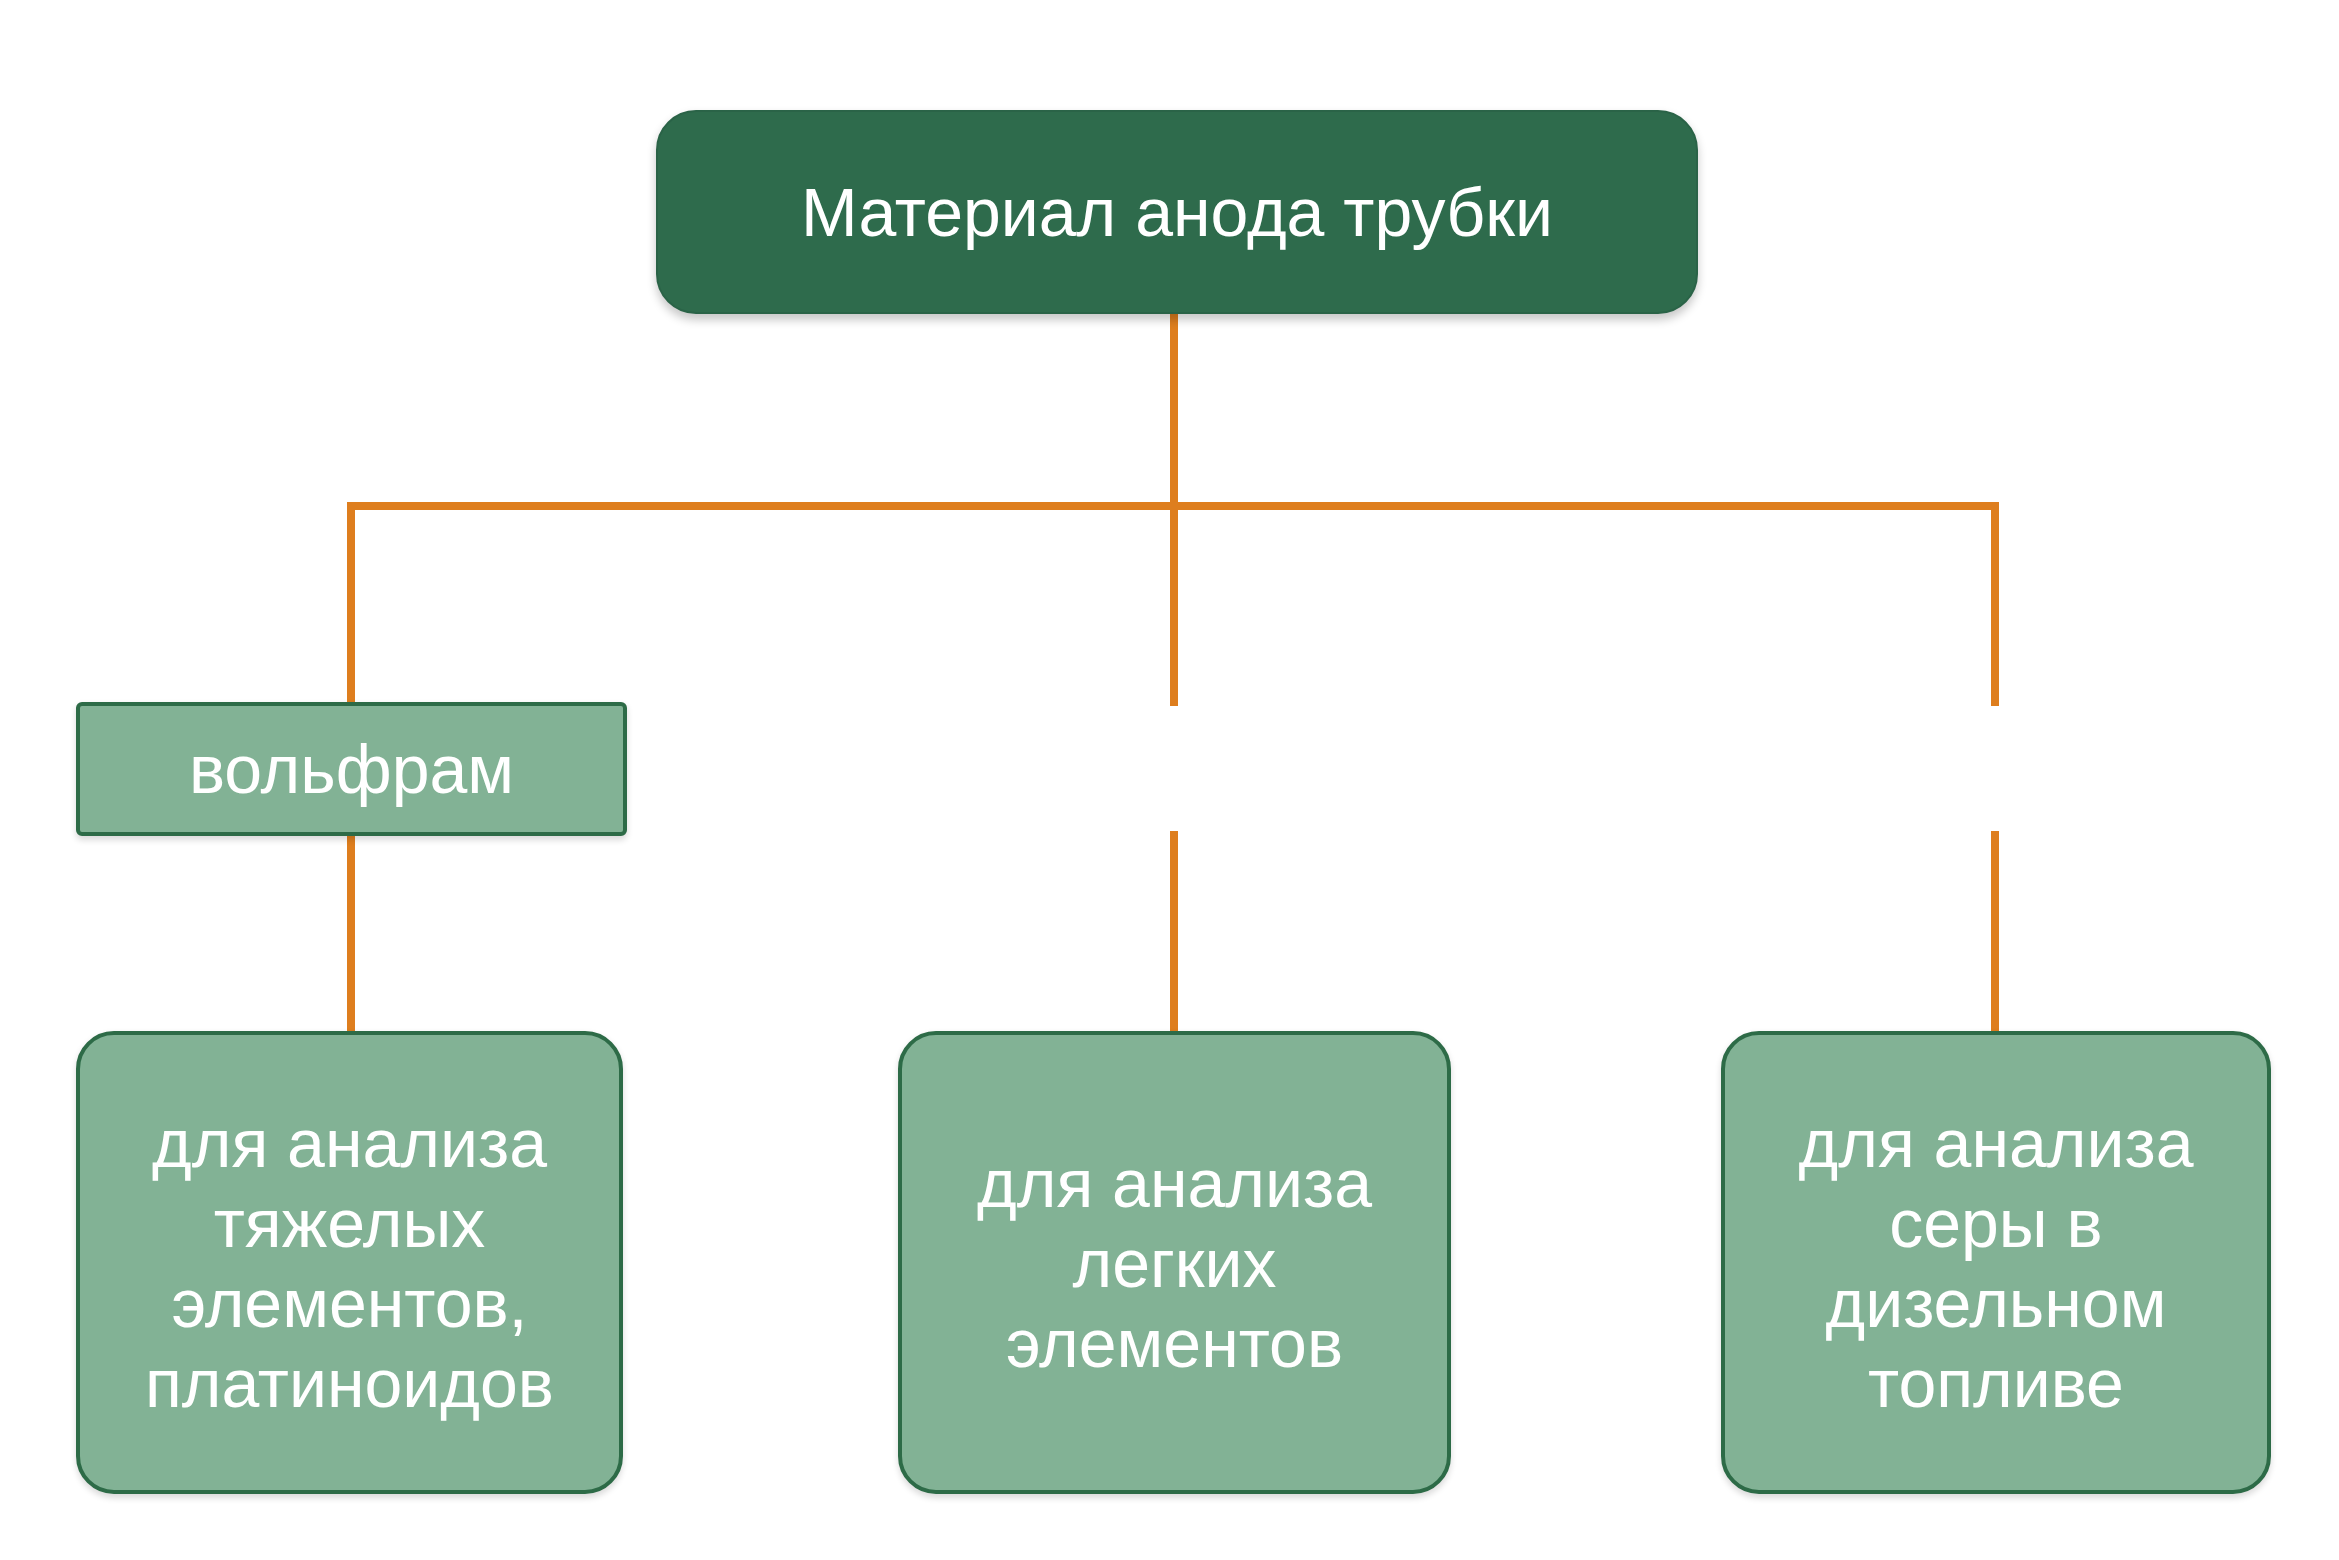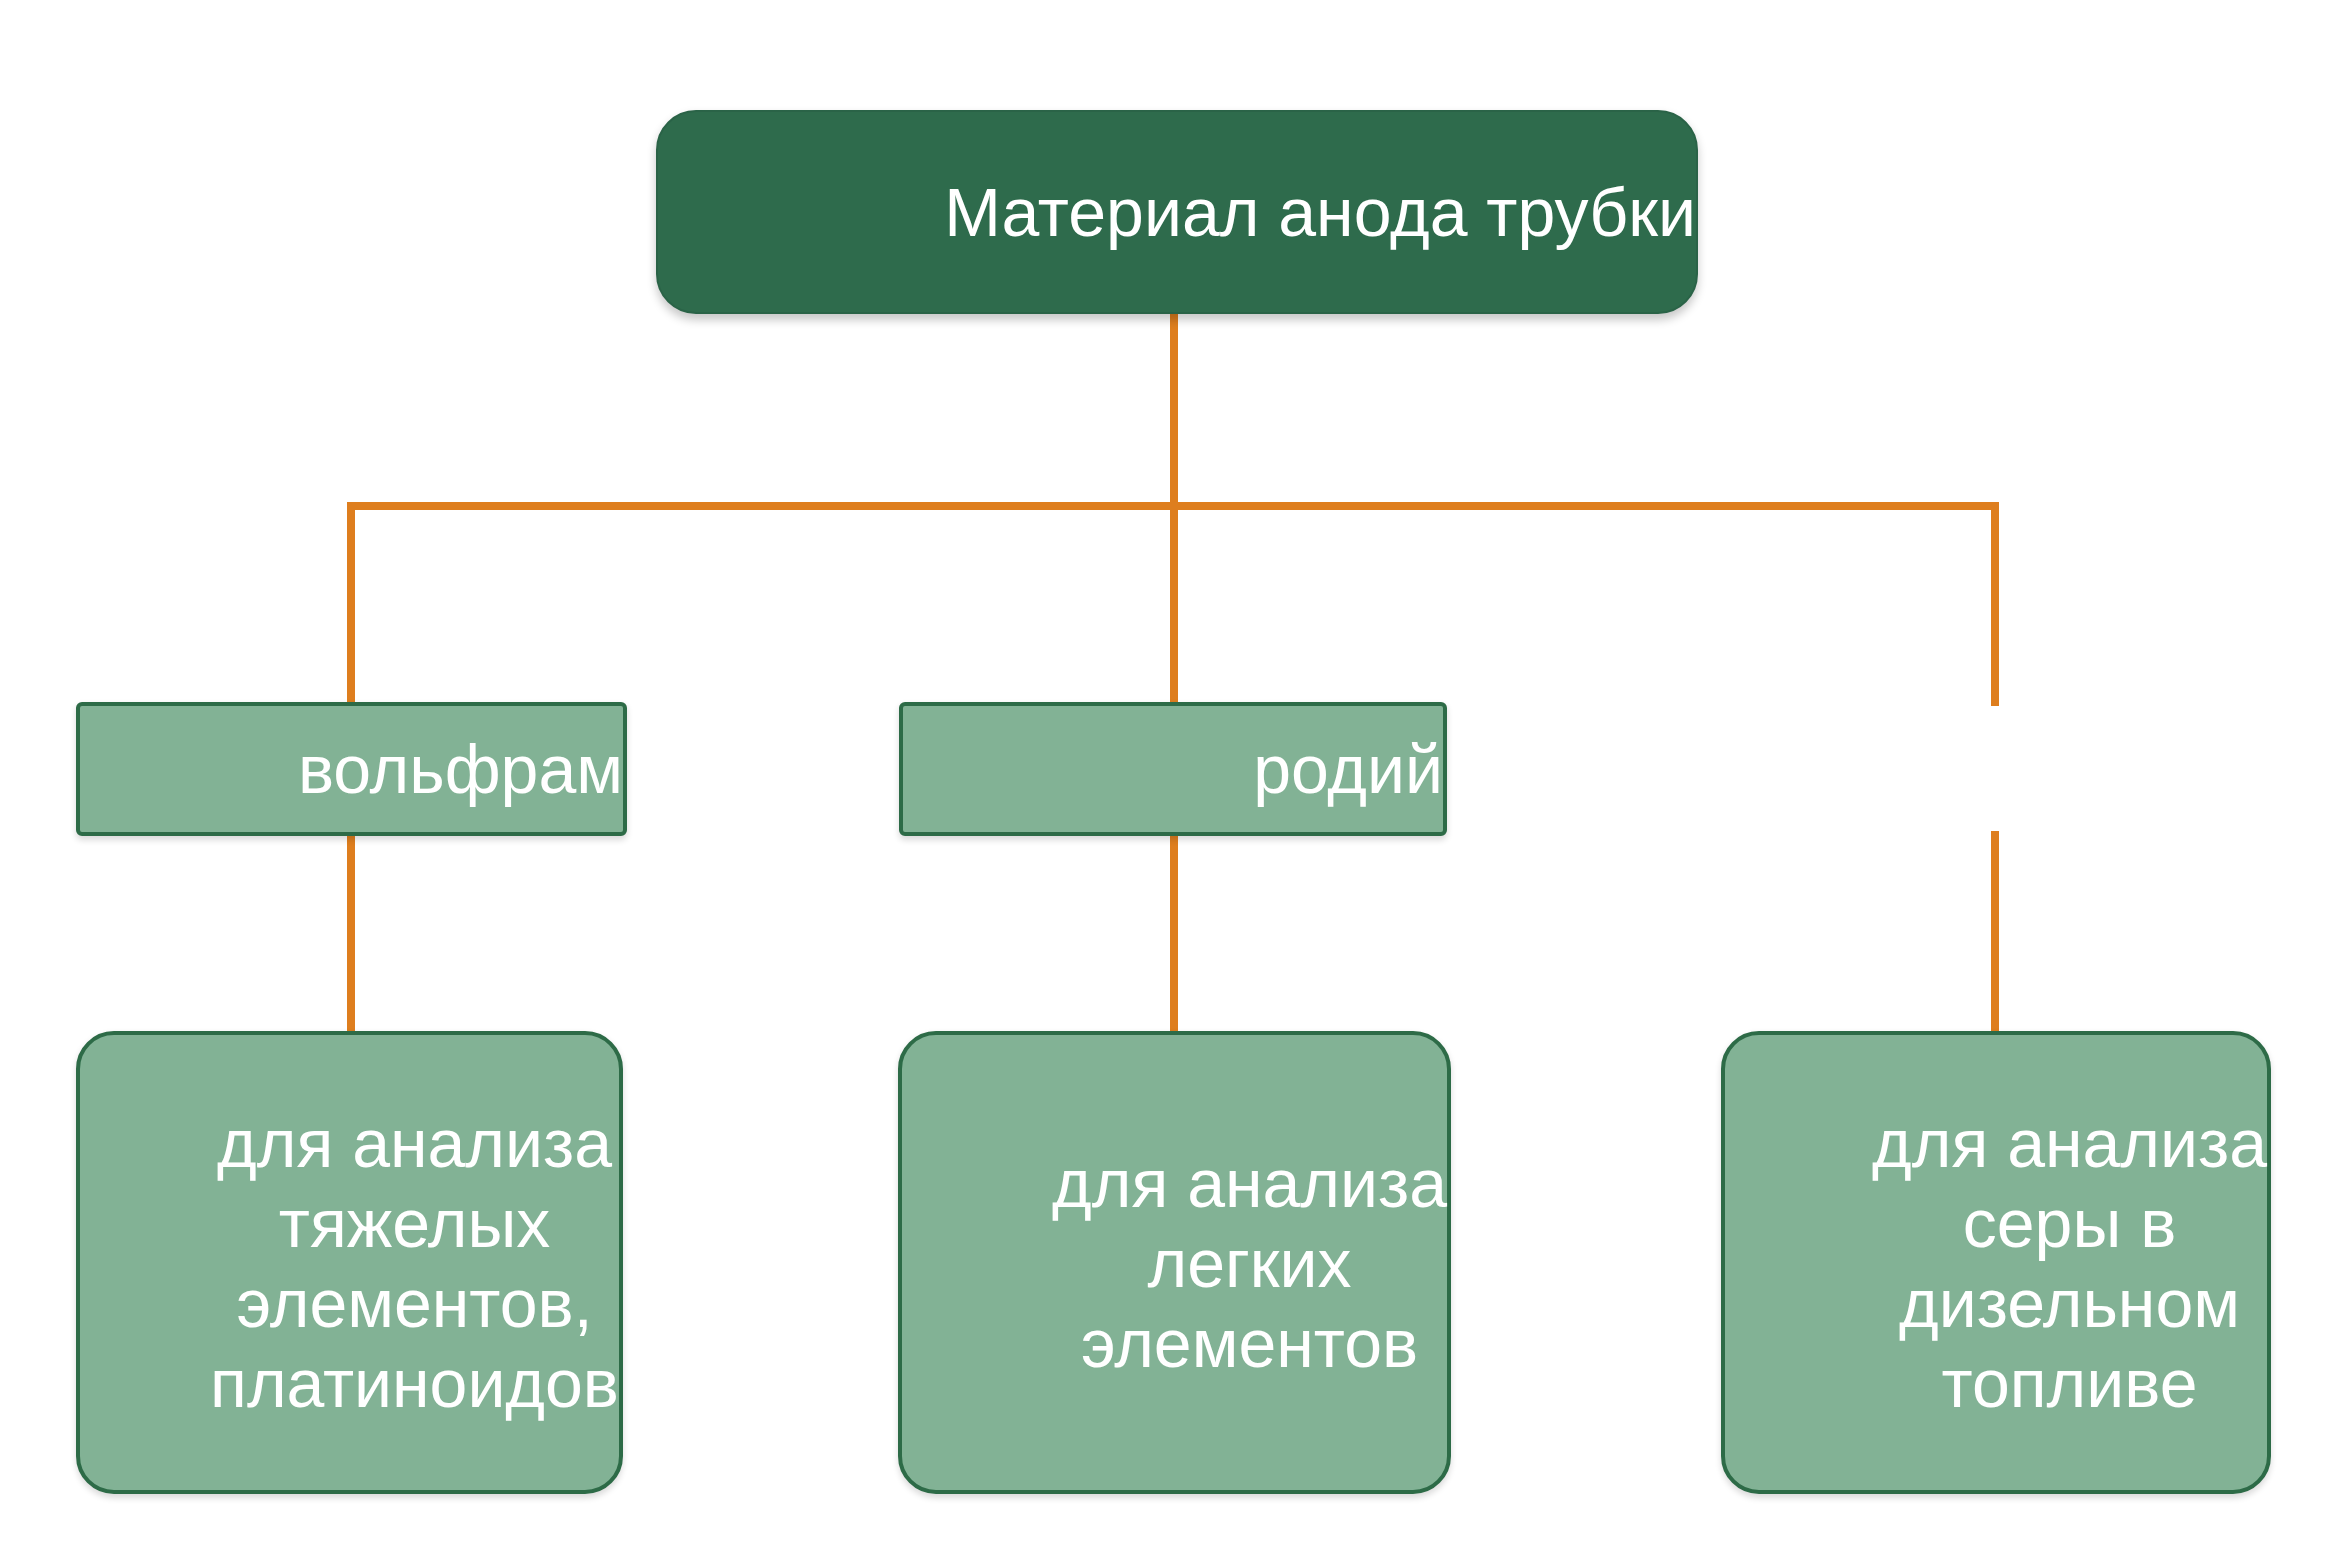--- a/index.html
+++ b/index.html
@@ -11,21 +11,21 @@
     width: 2339px;
     height: 1561px;
     background: #ffffff;
     overflow: hidden;
   }
 
   .box {
     position: absolute;
     display: flex;
     align-items: center;
-    justify-content: flex-end;
+    justify-content: center;
     text-align: center;
     color: #ffffff;
     z-index: 2;
   }
 
   .root {
     left: 656px; top: 110px; width: 1042px; height: 204px;
     background: #2E6B4C;
     border: 2.7px solid #2A6347;
     border-radius: 40px;
@@ -87,23 +87,20 @@
   <div class="conn conn-link-mid"></div>
   <div class="conn conn-link-right"></div>
 
   <div class="box root">
     <span>Материал анода трубки</span>
   </div>
 
   <div class="box node node-left">
     <span>вольфрам</span>
   </div>
-  <div class="box node node-mid">
-    <span>родий</span>
-  </div>
 
   <div class="box detail detail-left">
     <span>для анализа
 тяжелых
 элементов,
 платиноидов</span>
   </div>
   <div class="box detail detail-mid">
     <span>для анализа
 легких

